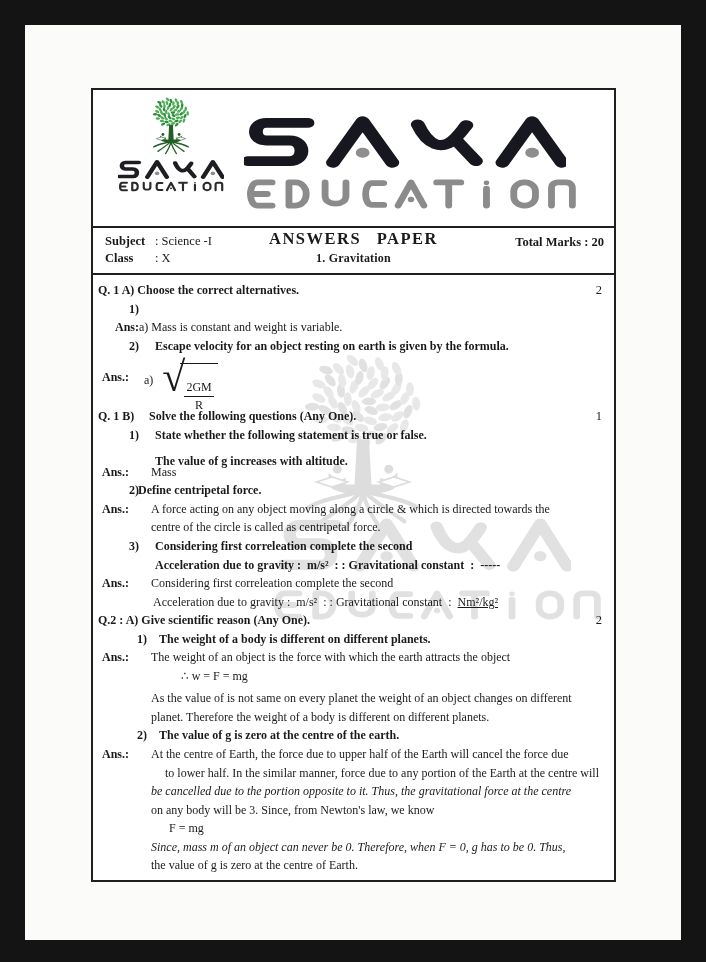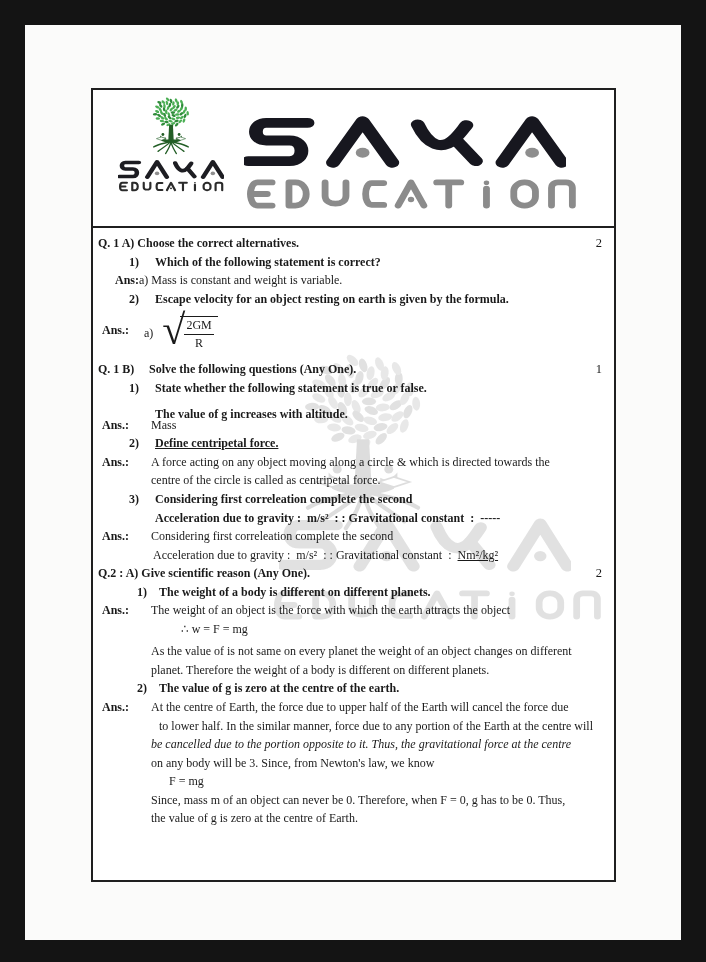--- a/index.html
+++ b/index.html
@@ -37,21 +37,21 @@
   .b{font-weight:bold;}
   .u{text-decoration:underline;}
   .marks{position:absolute;right:12px;top:0;font-size:12.5px;}
 
   
   .line.formula .flabel{position:absolute;left:9px;top:13px;font-weight:bold;}
   .fwrap{position:absolute;left:51px;top:4px;display:flex;align-items:flex-start;gap:9px;}
   .fprefix{margin-top:12px;}
   .radical{display:flex;align-items:flex-start;}
   .rsign{font-size:42px;line-height:.8;font-weight:400;}
-  .runder{border-top:1.6px solid #1b1b1b;margin-left:-5px;padding:1px 4px 0 4px;margin-top:2px;}
+  .runder{border-top:1.6px solid #1b1b1b;margin-left:-5px;padding:16px 4px 0 4px;margin-top:2px;}
   .fr{display:flex;flex-direction:column;align-items:center;line-height:1.2;font-size:12px;}
   .nu{border-bottom:1.2px solid #1b1b1b;padding:0 2px 1px 2px;}
   .de{padding-top:1px;}
 
   
   .watermark{position:absolute;left:0;top:0;right:0;bottom:0;z-index:1;opacity:.55;pointer-events:none;}
   .watermark .tree-svg{position:absolute;left:184px;top:260px;width:172px;height:192px;
       --leaf1:#d7d7d7;--leaf2:#c9c9c9;--wood:#c2c2c2;}
   .watermark .saya-svg{position:absolute;left:186px;top:428px;width:292px;height:54px;color:#cacaca;--dot:#cacaca;}
   .watermark .edu-svg{position:absolute;left:178px;top:498px;width:332px;height:34px;color:#cacaca;--dot:#cacaca;}
@@ -285,49 +285,62 @@
         <div class="wordmark-big">
           <svg class="saya-svg" viewBox="0 0 304 68" preserveAspectRatio="none" aria-label="SAYA">
               <use href="#sym-saya"></use>
             </svg>
           <svg class="edu-svg" viewBox="0 0 416 50" preserveAspectRatio="none" aria-label="EDUCATION">
               <use href="#sym-education"></use>
             </svg>
         </div>
       </div>
 
+      <div class="subject-row">
+        <div class="subj-left">
+          <div><span class="lbl">Subject</span><span>: Science -I</span></div>
+          <div><span class="lbl">Class</span><span>: X</span></div>
+        </div>
+        <div class="subj-center">
+          <div class="subj-title">ANSWERS  PAPER</div>
+          <div class="subj-chapter">1. Gravitation</div>
+        </div>
+        <div class="subj-right">
+          <span class="b">Total Marks</span><span class="b"> : 20</span>
+        </div>
+      </div>
 
       <div class="body-area">
           <div class="line"><span class="seg-wrap" style="left: 5px;"><span class="b">Q. 1 A) Choose the correct alternatives.</span></span><span class="marks">2</span></div>
-          <div class="line"><span class="seg-wrap" style="left: 36px;"><span class="b">1)</span></span><span class="seg-wrap" style="left: 62px;"><span class="b">Which of the following statement is correct?</span></span></div>
+          <div class="line"><span class="seg-wrap" style="left: 36px;"><span class="b">1)</span></span></div>
           <div class="line"><span class="seg-wrap" style="left: 22px;"><span class="b">Ans:</span><span>a) Mass is constant and weight is variable.</span></span></div>
           <div class="line"><span class="seg-wrap" style="left: 36px;"><span class="b">2)</span></span><span class="seg-wrap" style="left: 62px;"><span class="b">Escape velocity for an object resting on earth is given by the formula.</span></span></div>
           <div class="line formula" style="height: 52px;"><span class="flabel">Ans.:</span><span class="fwrap"><span class="fprefix">a)</span><span class="radical"><span class="rsign">√</span><span class="runder"><span class="fr"><span class="nu">2GM</span><span class="de">R</span></span></span></span></span></div>
           <div class="line"><span class="seg-wrap" style="left: 5px;"><span class="b">Q. 1 B)</span></span><span class="seg-wrap" style="left: 56px;"><span class="b">Solve the following questions (Any One).</span></span><span class="marks">1</span></div>
           <div class="line"><span class="seg-wrap" style="left: 36px;"><span class="b">1)</span></span><span class="seg-wrap" style="left: 62px;"><span class="b">State whether the following statement is true or false.</span></span></div>
           <div class="line"><span class="seg-wrap" style="left: 62px; margin-top: 8px;"><span class="b">The value of g increases with altitude.</span></span></div>
           <div class="line"><span class="seg-wrap" style="left: 9px;"><span class="b">Ans.:</span></span><span class="seg-wrap" style="left: 58px;"><span>Mass</span></span></div>
-          <div class="line"><span class="seg-wrap" style="left: 36px;"><span class="b">2)</span></span><span class="seg-wrap" style="left: 62px; text-decoration: underline;"><span class="b">Define centripetal force.</span></span></div>
+          <div class="line"><span class="seg-wrap" style="left: 36px;"><span class="b">2)</span></span><span class="seg-wrap" style="left: 45px;"><span class="b">Define centripetal force.</span></span></div>
           <div class="line"><span class="seg-wrap" style="left: 9px;"><span class="b">Ans.:</span></span><span class="seg-wrap" style="left: 58px;"><span>A force acting on any object moving along a circle &amp; which is directed towards the</span></span></div>
           <div class="line"><span class="seg-wrap" style="left: 58px;"><span>centre of the circle is called as centripetal force.</span></span></div>
           <div class="line"><span class="seg-wrap" style="left: 36px;"><span class="b">3)</span></span><span class="seg-wrap" style="left: 62px;"><span class="b">Considering first correleation complete the second</span></span></div>
           <div class="line"><span class="seg-wrap" style="left: 62px;"><span class="b">Acceleration due to gravity :  m/s²  : : Gravitational constant  :  -----</span></span></div>
           <div class="line"><span class="seg-wrap" style="left: 9px;"><span class="b">Ans.:</span></span><span class="seg-wrap" style="left: 58px;"><span>Considering first correleation complete the second</span></span></div>
           <div class="line"><span class="seg-wrap" style="left: 60px;"><span>Acceleration due to gravity :  m/s²  : : Gravitational constant  :  </span><span class="u">Nm²/kg²</span></span></div>
           <div class="line"><span class="seg-wrap" style="left: 5px;"><span class="b">Q.2 : A) Give scientific reason (Any One).</span></span><span class="marks">2</span></div>
           <div class="line"><span class="seg-wrap" style="left: 44px;"><span class="b">1)</span></span><span class="seg-wrap" style="left: 66px;"><span class="b">The weight of a body is different on different planets.</span></span></div>
           <div class="line"><span class="seg-wrap" style="left: 9px;"><span class="b">Ans.:</span></span><span class="seg-wrap" style="left: 58px;"><span>The weight of an object is the force with which the earth attracts the object</span></span></div>
           <div class="line"><span class="seg-wrap" style="left: 88px;"><span>∴ w = F = mg</span></span></div>
           <div class="line" style="margin-top: 4px;"><span class="seg-wrap" style="left: 58px;"><span>As the value of is not same on every planet the weight of an object changes on different</span></span></div>
           <div class="line"><span class="seg-wrap" style="left: 58px; text-align: center;"><span>planet. Therefore the weight of a body is different on different planets.</span></span></div>
           <div class="line"><span class="seg-wrap" style="left: 44px;"><span class="b">2)</span></span><span class="seg-wrap" style="left: 66px;"><span class="b">The value of g is zero at the centre of the earth.</span></span></div>
           <div class="line"><span class="seg-wrap" style="left: 9px;"><span class="b">Ans.:</span></span><span class="seg-wrap" style="left: 58px;"><span>At the centre of Earth, the force due to upper half of the Earth will cancel the force due</span></span></div>
-          <div class="line"><span class="seg-wrap" style="left: 66px;"><span>to lower half. In the similar manner, force due to any portion of the Earth at the centre will</span></span></div>
+          <div class="line"><span class="seg-wrap" style="left: 72px;"><span>to lower half. In the similar manner, force due to any portion of the Earth at the centre will</span></span></div>
           <div class="line"><span class="seg-wrap" style="left: 58px; font-style: italic;"><span>be cancelled due to the portion opposite to it. Thus, the gravitational force at the centre</span></span></div>
           <div class="line"><span class="seg-wrap" style="left: 58px;"><span>on any body will be 3. Since, from Newton's law, we know</span></span></div>
           <div class="line"><span class="seg-wrap" style="left: 76px;"><span>F = mg</span></span></div>
-          <div class="line"><span class="seg-wrap" style="left: 58px;"><span>Since, mass m of an object can never be 0. Therefore, when F = 0, g has to be 0. Thus,</span></span></div>
+          <div class="line"><span class="seg-wrap" style="left: 58px; font-style: italic;"><span>Since, mass m of an object can never be 0. Therefore, when F = 0, g has to be 0. Thus,</span></span></div>
           <div class="line"><span class="seg-wrap" style="left: 58px;"><span>the value of g is zero at the centre of Earth.</span></span></div>
         </div>
 
     </div>
   </div>
 </div>
 
 </body></html>

